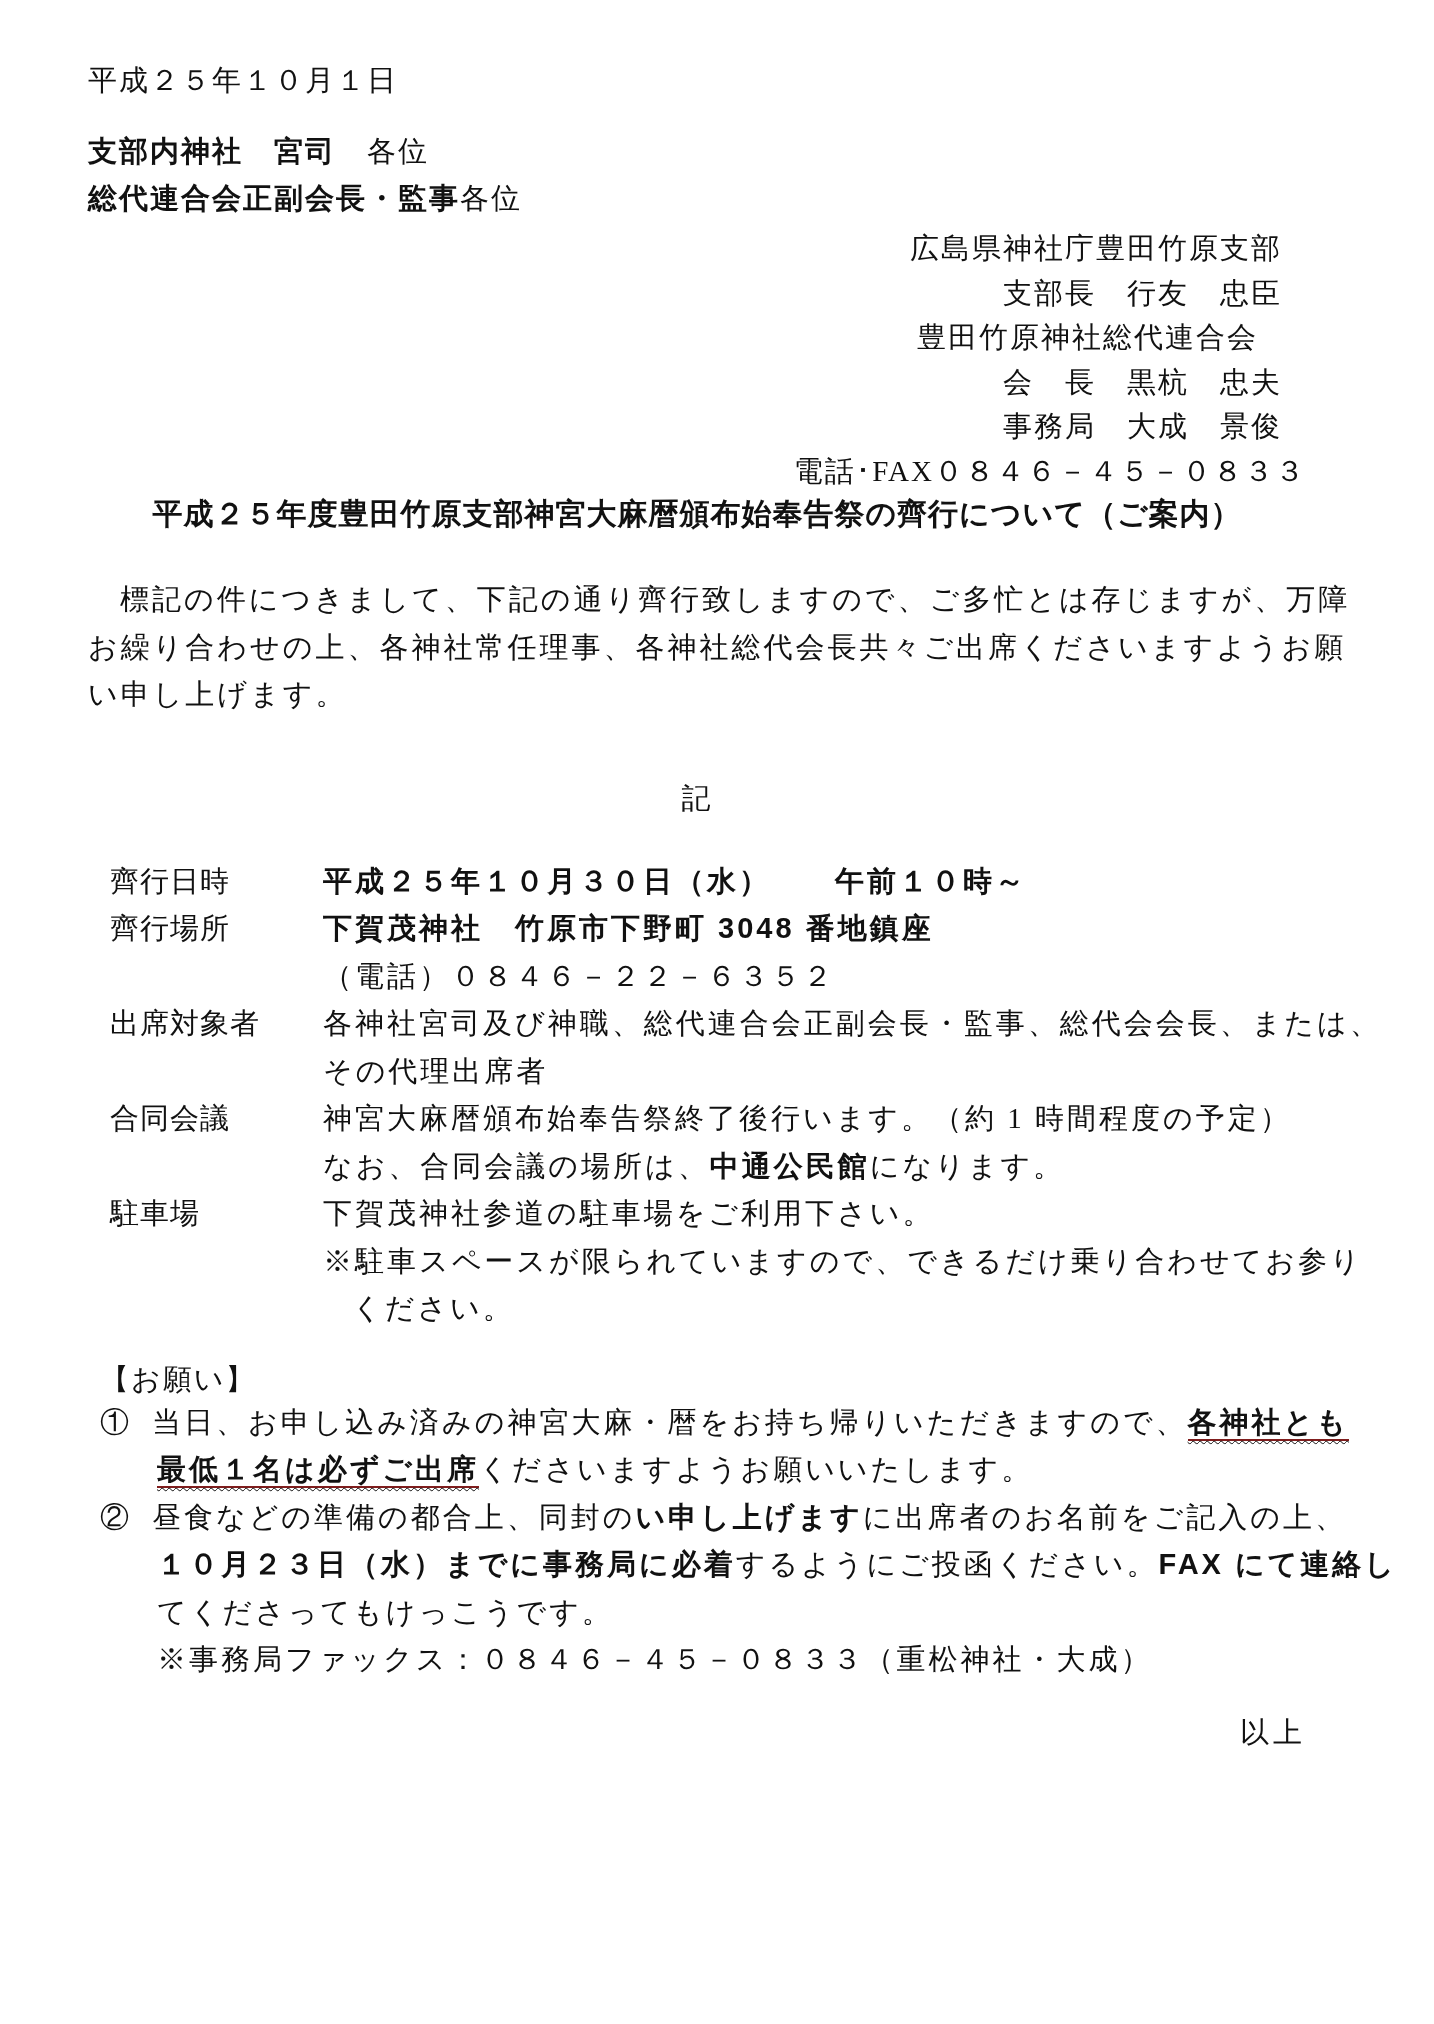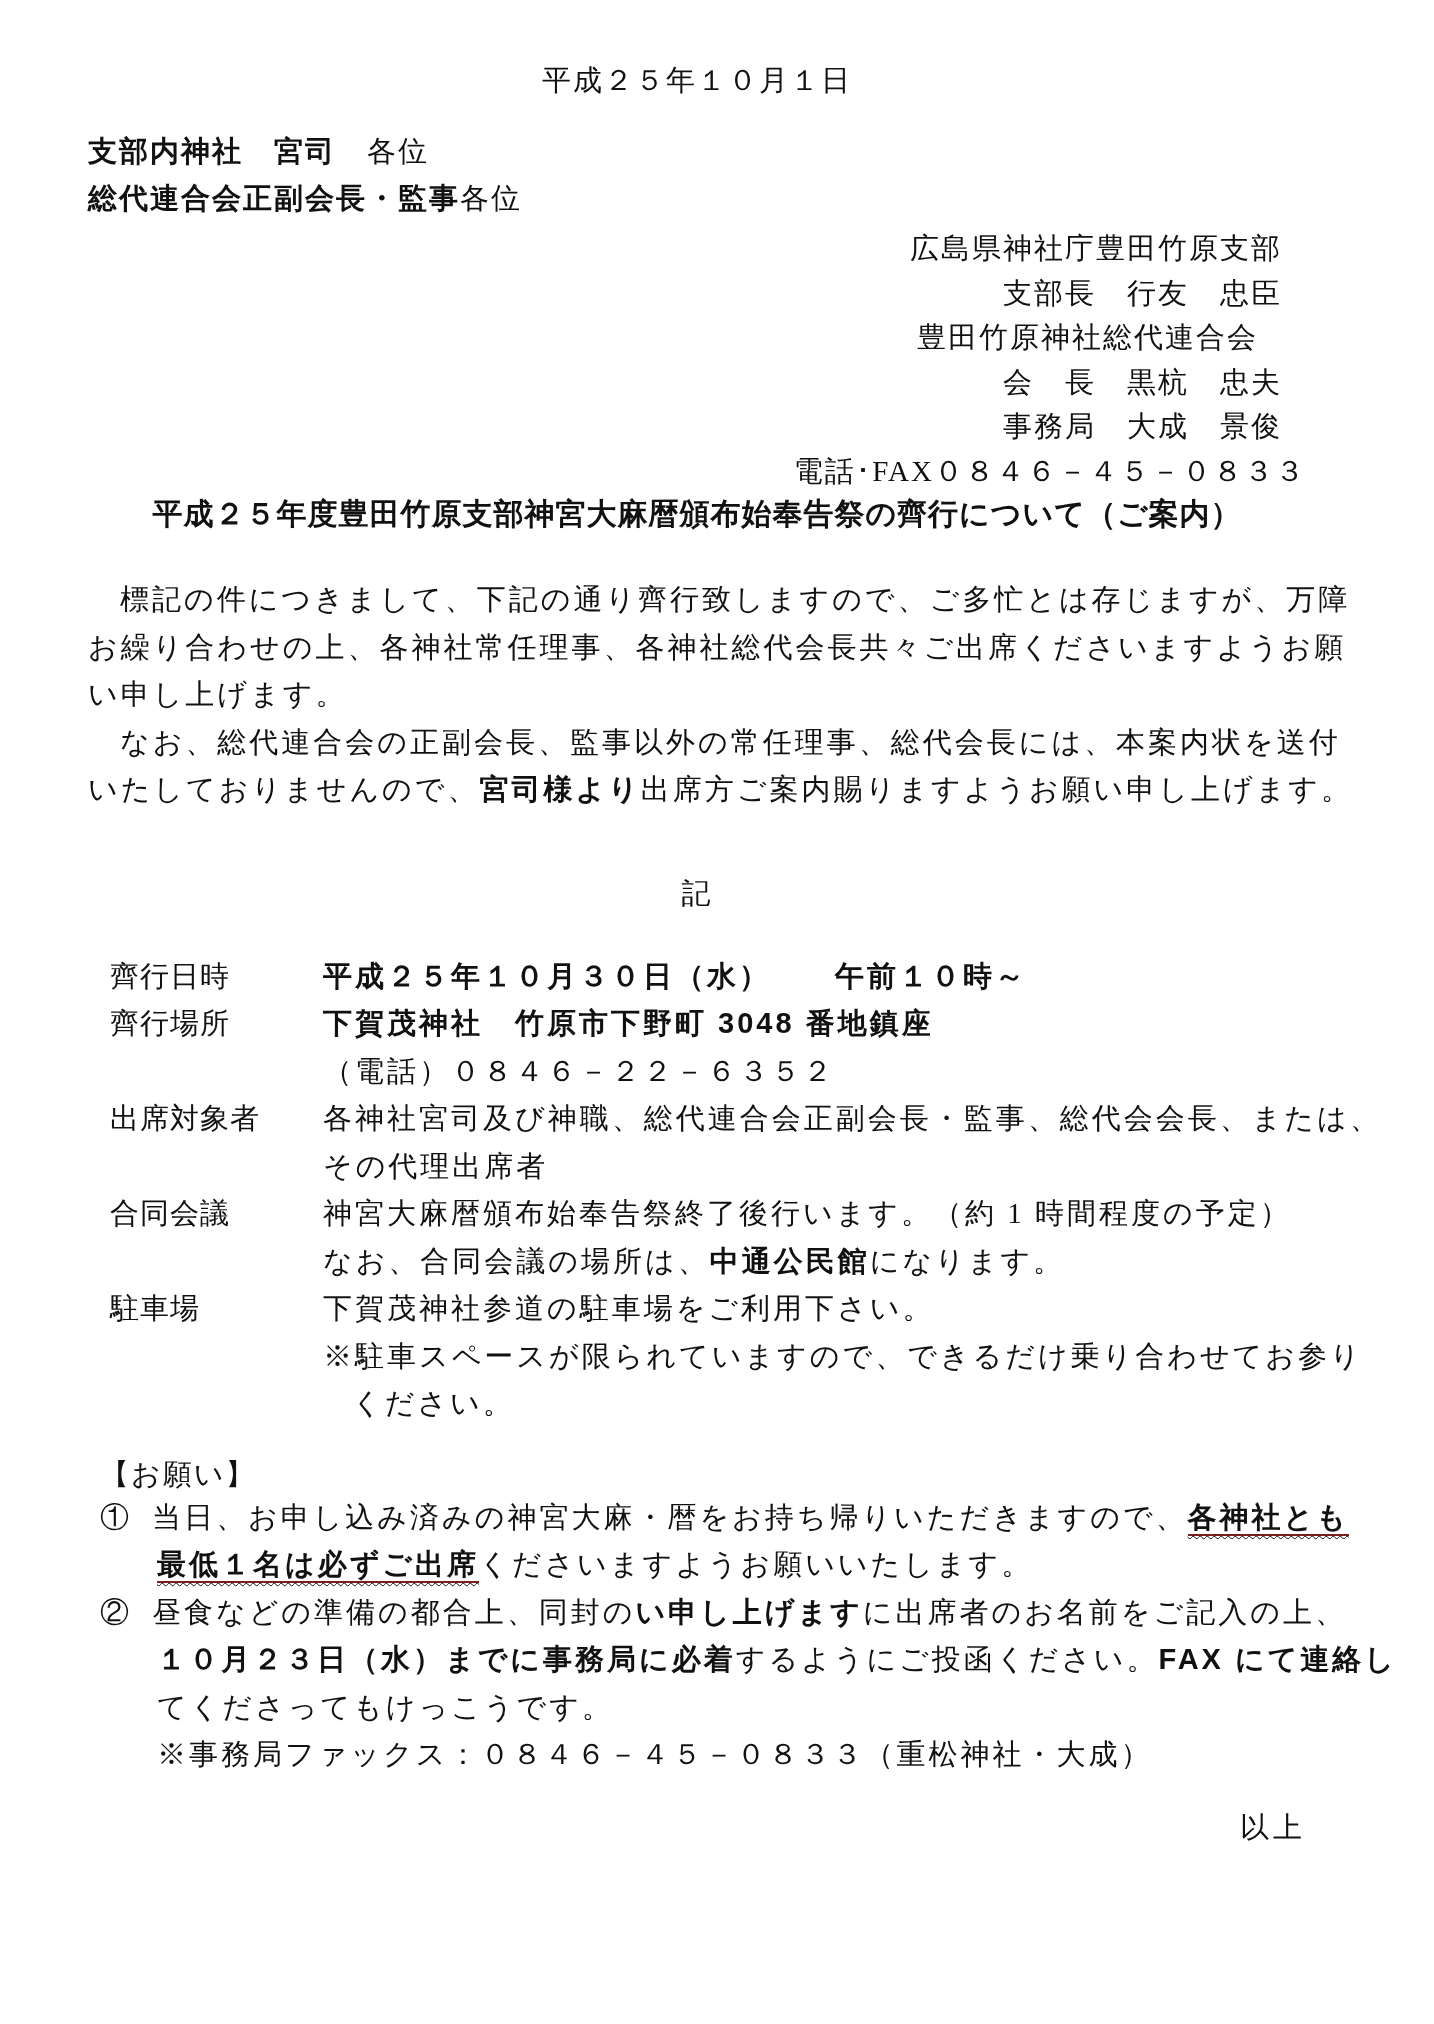--- a/index.html
+++ b/index.html
@@ -13,21 +13,21 @@
     padding:62px 128px 40px 88px;
     overflow:hidden;
     font-family:"Liberation Serif","DejaVu Serif",serif;
     font-size:29px;
     letter-spacing:3px;
     line-height:47.5px;
   }
   .gothic{font-family:"Liberation Sans","DejaVu Sans",sans-serif;font-weight:bold;text-align:right;}
   .line{white-space:nowrap;}
 
-  .date-line{text-align:center;line-height:36px;letter-spacing:2px;}
+  .date-line{text-align:left;line-height:36px;letter-spacing:2px;}
 
   .addr-block{margin-top:30px;line-height:47px;}
   .addr-block .line{letter-spacing:2px;}
 
   .sender-block{margin-top:4px;text-align:right;line-height:44.5px;letter-spacing:2px;}
   .pad24{padding-right:24px;}
   .pad48{padding-right:48px;}
 
   .title-line{
     text-align:center;line-height:42px;
@@ -84,24 +84,20 @@
   </div>
 
   <div class="line title-line gothic">平成２５年度豊田竹原支部神宮大麻暦頒布始奉告祭の齊行について（ご案内）</div>
 
   <div class="para p1">
     <div class="line">　標記の件につきまして、下記の通り齊行致しますので、ご多忙とは存じますが、万障</div>
     <div class="line">お繰り合わせの上、各神社常任理事、各神社総代会長共々ご出席くださいますようお願</div>
     <div class="line">い申し上げます。</div>
   </div>
 
-  <div class="para">
-    <div class="line">　なお、総代連合会の正副会長、監事以外の常任理事、総代会長には、本案内状を送付</div>
-    <div class="line"><span>いたしておりませんので、</span><span class="gothic">宮司様より</span><span>出席方ご案内賜りますようお願い申し上げます。</span></div>
-  </div>
 
   <div class="line ki-line">記</div>
 
   <div class="details">
     <div class="drow"><span class="dlabel">齊行日時</span><span class="gothic">平成２５年１０月３０日（水）　　午前１０時～</span></div>
     <div class="drow"><span class="dlabel">齊行場所</span><span class="gothic">下賀茂神社　竹原市下野町 3048 番地鎮座</span></div>
     <div class="drow indent235"><span>（電話）０８４６－２２－６３５２</span></div>
     <div class="drow"><span class="dlabel">出席対象者</span><span>各神社宮司及び神職、総代連合会正副会長・監事、総代会会長、または、</span></div>
     <div class="drow indent235"><span>その代理出席者</span></div>
     <div class="drow"><span class="dlabel">合同会議</span><span>神宮大麻暦頒布始奉告祭終了後行います。（約 1 時間程度の予定）</span></div>

